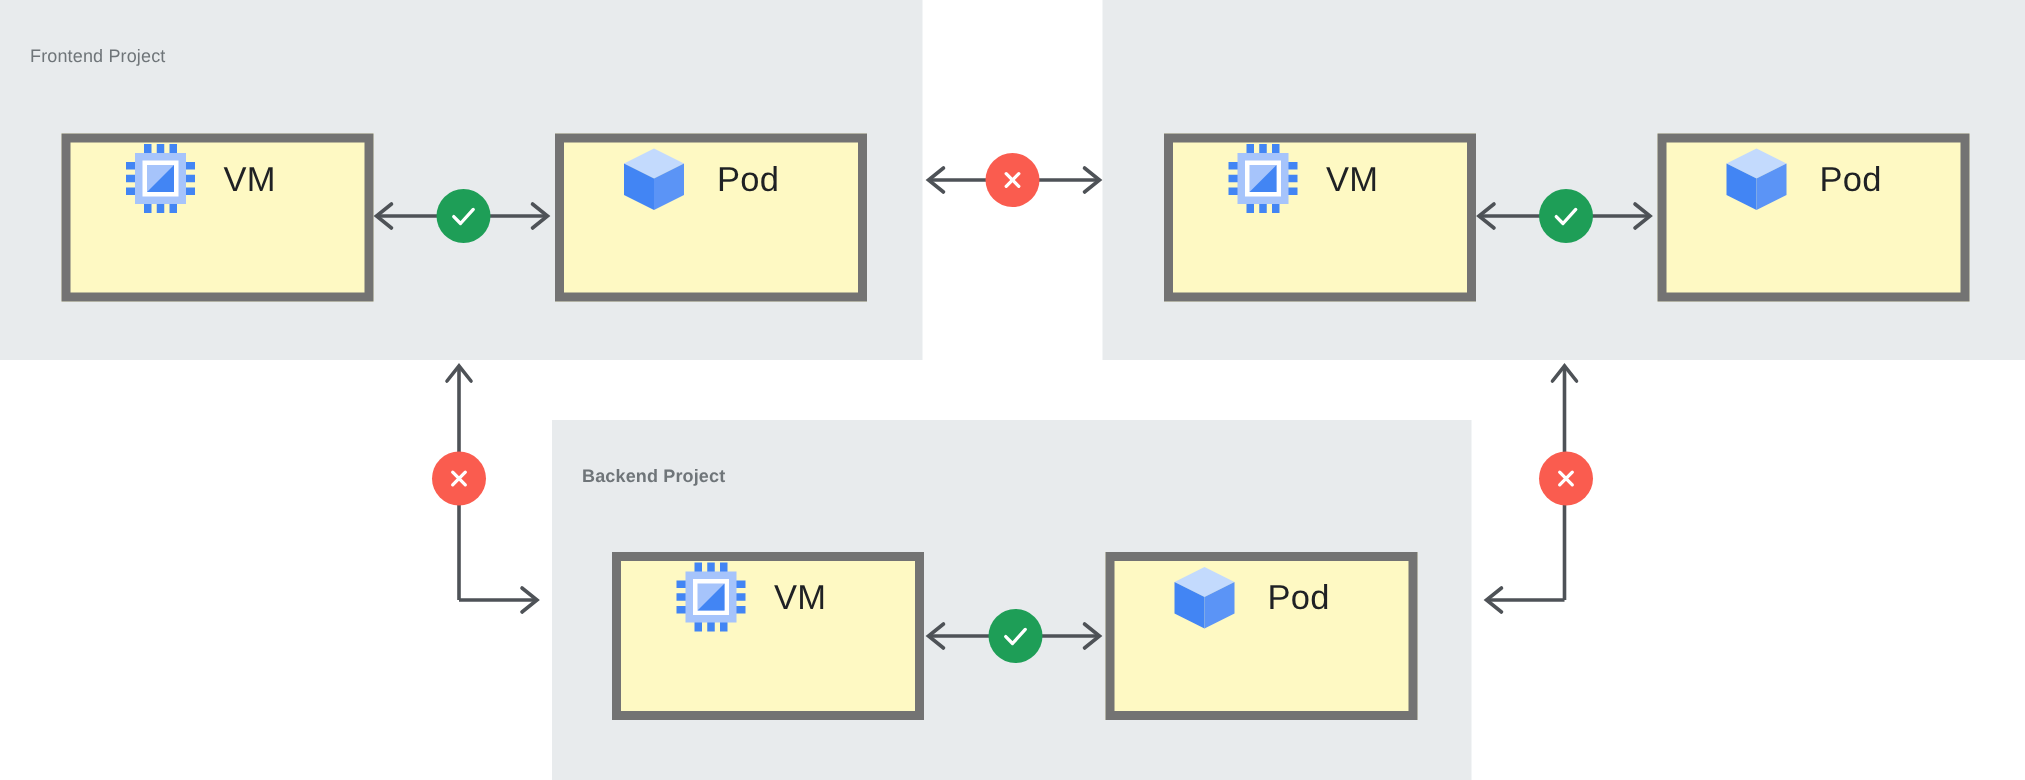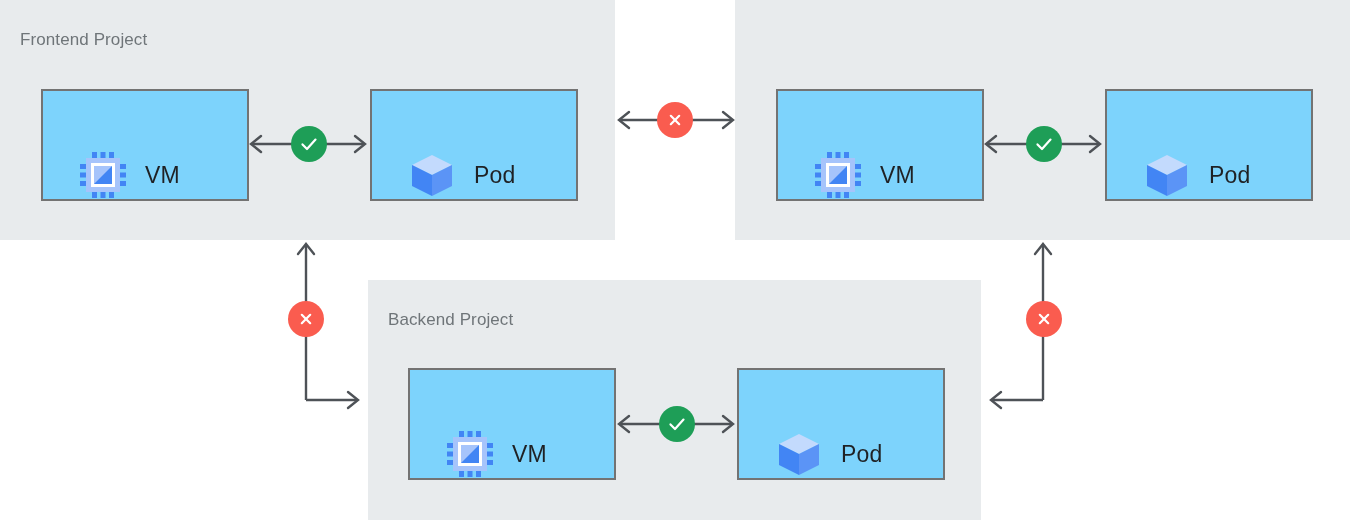--- a/index.html
+++ b/index.html
@@ -20,34 +20,34 @@
 
   
   .panel {
     position: absolute;
     background: #e8ebed;
     box-sizing: border-box;
   }
   .panel-title {
     position: absolute;
     color: #6f7579;
-    font-size: 17px;
+    font-size: 12px;
     letter-spacing: .1px;
     white-space: nowrap;
     font-family: "Liberation Sans", sans-serif;
   }
 
   
   .card {
     position: absolute;
-    background: #7dd3fc;
-    border: 2px solid #737373;
+    background: #fef9c3;
+    border: 6px solid #737373;
     box-sizing: border-box;
     display: flex;
-    align-items: flex-end;
+    align-items: flex-start;
   }
   .card-inner {
     display: flex;
     align-items: center;
     gap: 18px;
     margin-left: 36px;
   }
   .card-label {
     color: #1f2124;
     font-size: 23px;
@@ -174,21 +174,21 @@
           <path d="M4 14 L24 24 L24 45 L4 35 Z" fill="#4285f4"></path>
           <path d="M44 14 L44 35 L24 45 L24 24 Z" fill="#5b94f6"></path>
         </svg>
       </span>
       <span class="card-label">Pod</span>
     </div>
   </div>
 
   <div class="panel" style="left:368px; top:280px; width:613px; height:240px;">
   </div>
-  <div class="panel-title" style="left:388px; top:310px;">Backend Project</div>
+  <div class="panel-title" style="left:388px; top:310px;font-weight:bold;">Backend Project</div>
 
   <div class="card" style="left:408px; top:368px; width:208px; height:112px;">
     <div class="card-inner">
       <span class="icon-wrap">
         <svg viewBox="0 0 48 48" width="48" height="48" aria-hidden="true">
           <g fill="#4285f4">
             <rect x="13" y="1" width="5" height="8"></rect>
               <rect x="21.5" y="1" width="5" height="8"></rect>
               <rect x="30" y="1" width="5" height="8"></rect>
             <rect x="13" y="39" width="5" height="8"></rect>

